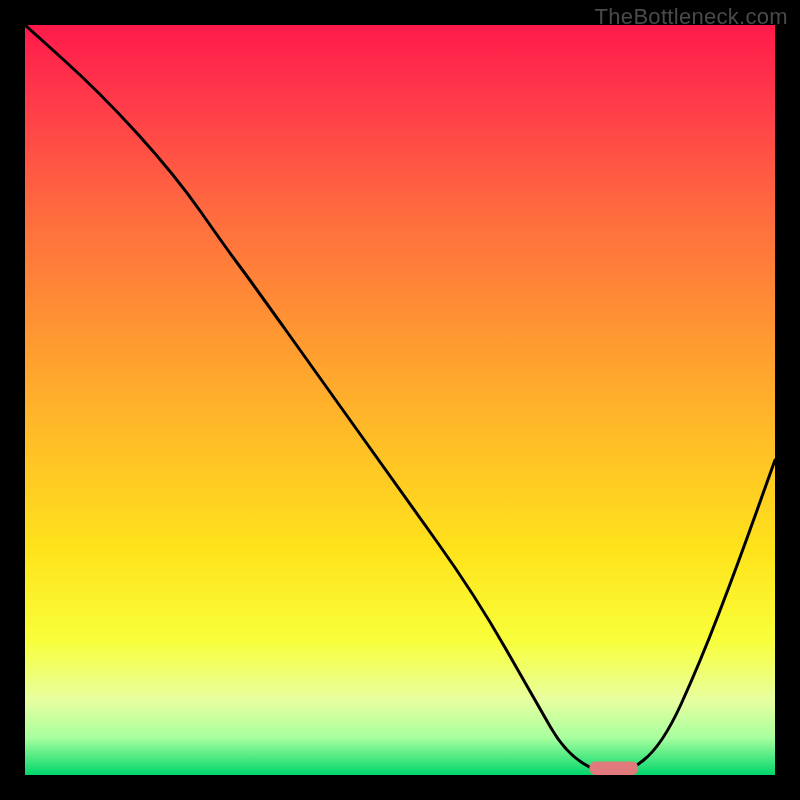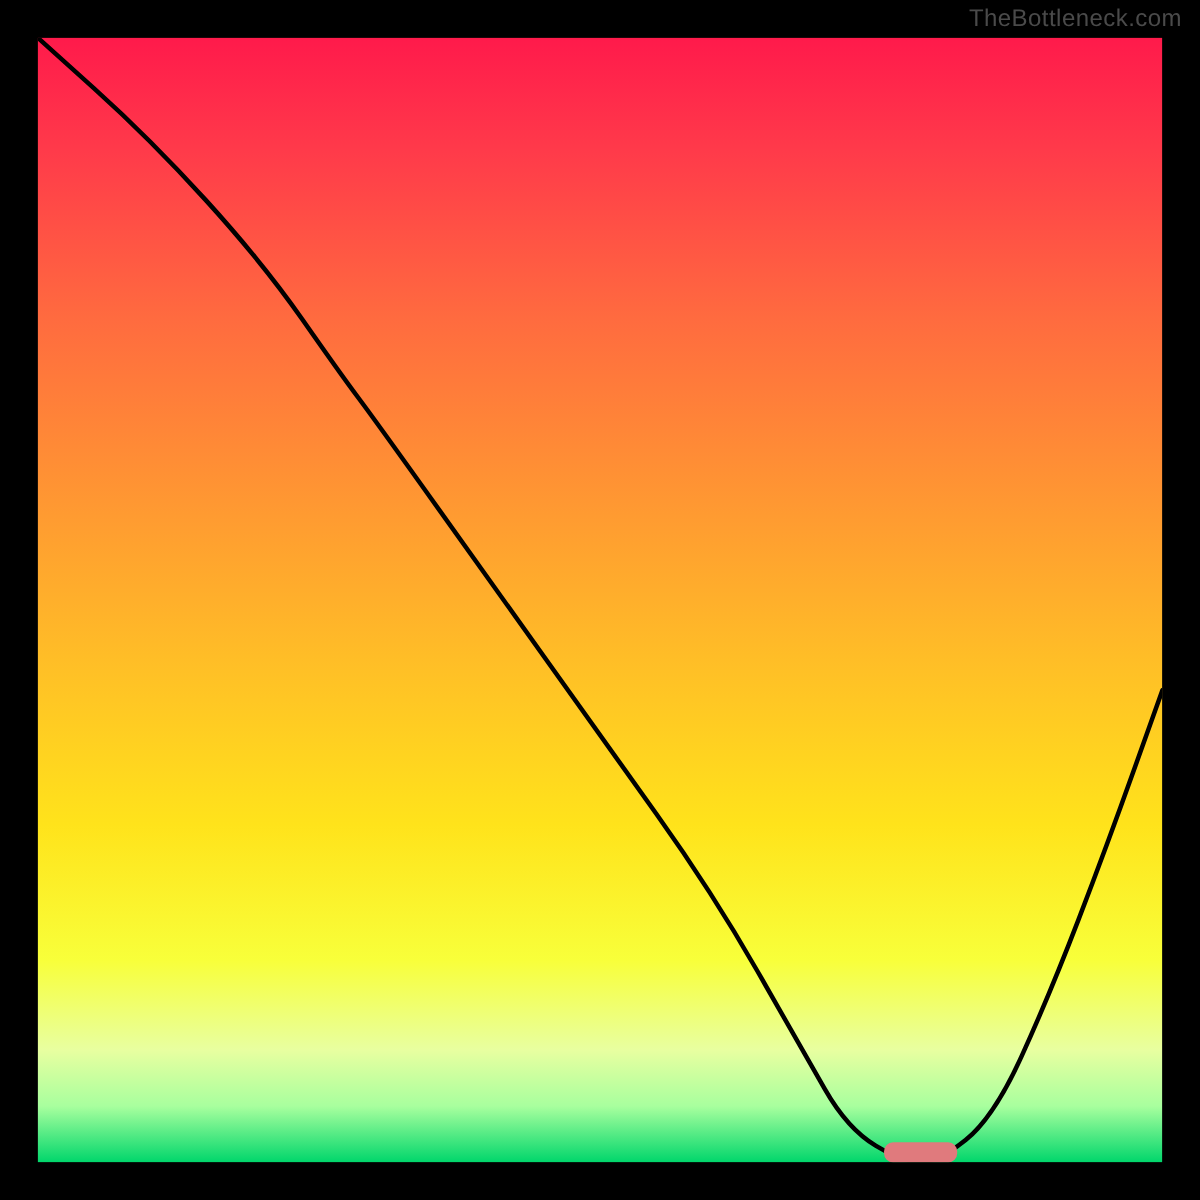--- a/index.html
+++ b/index.html
@@ -15,21 +15,21 @@
     position: relative;
     width: 800px;
     height: 800px;
     background: #000;
   }
   .watermark {
     position: absolute;
     top: 4px;
     right: 12px;
     color: #4a4a4a;
-    font-size: 16px;
+    font-size: 22px;
     font-weight: 500;
     letter-spacing: 0.3px;
     z-index: 5;
   }
   .plot-area {
     position: absolute;
     left: 25px;
     top: 25px;
     width: 750px;
     height: 750px;

